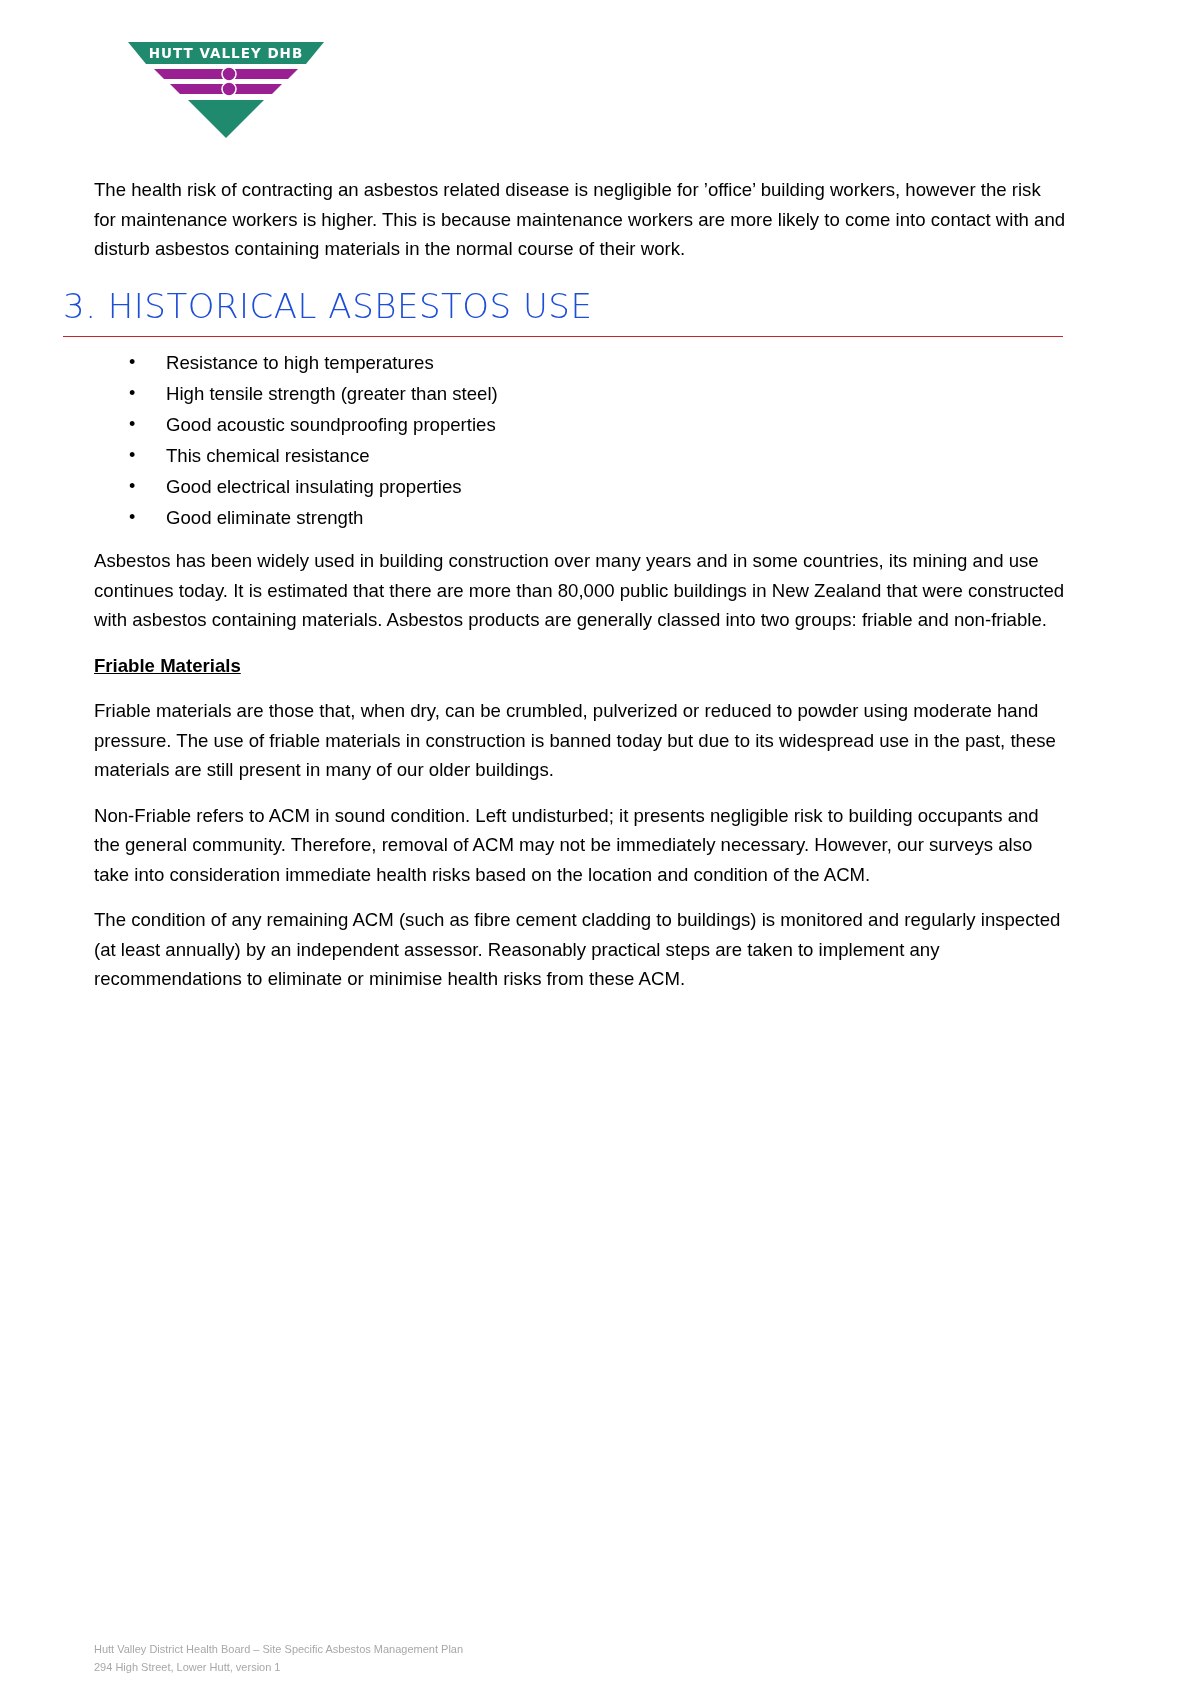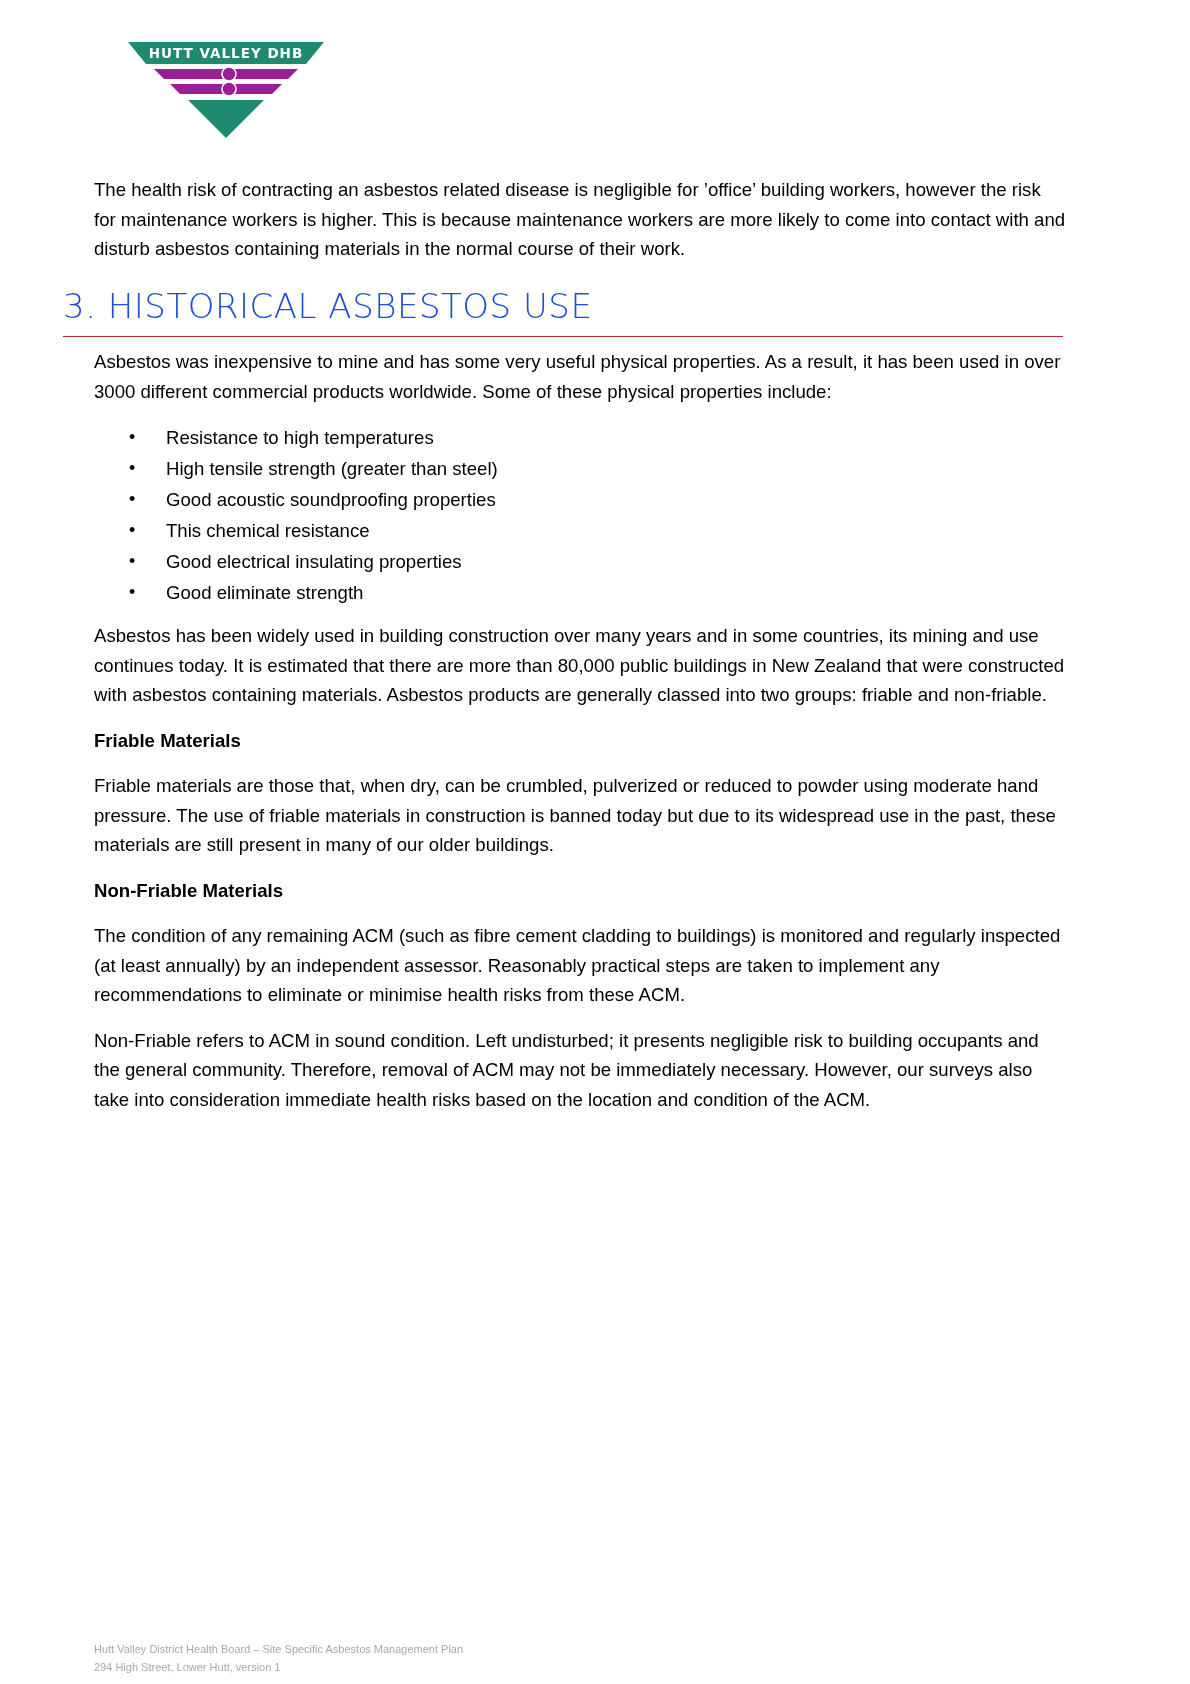--- a/index.html
+++ b/index.html
@@ -12,21 +12,21 @@
   .section-heading { position: absolute; left: 63px; top: 286px; width: 1000px;
          font-family: "DejaVu Sans", sans-serif; font-weight: 300; font-size: 34px;
          color: #1d4ed8; letter-spacing: 0.5px; line-height: 40px; }
   .heading-rule { position: absolute; left: 63px; top: 336px; width: 1000px; height: 0;
          border-top: 1.5px solid #c0282d; }
   .body-block { top: 347px; }
   .body-block .para { margin-bottom: 16px; }
   ul.props { list-style: none; margin: 0 0 13px 0; padding: 0; }
   ul.props li { position: relative; padding-left: 72px; line-height: 31px; }
   ul.props li .bullet { position: absolute; left: 35px; top: 0; font-size: 18px; }
-  .subhead { font-weight: bold; margin-bottom: 16px; }
+  .subhead { font-weight: bold; margin-bottom: 16px; text-decoration: underline; }
   .footer { position: absolute; left: 94px; top: 1640px; font-size: 11px; line-height: 18px; color: #a8a8a8; }
 </style>
 </head>
 <body>
 
 <div class="logo">
   <svg width="196" height="100" viewBox="0 0 196 100">
     <polygon points="0,0 196,0 178,22 18,22" fill="#1f8a6e"></polygon>
     <text x="98" y="16" text-anchor="middle" fill="#ffffff" font-family="DejaVu Sans, sans-serif" font-weight="bold" font-size="13.5" letter-spacing="1">HUTT VALLEY DHB</text>
     <polygon points="26,27 170,27 160,37 36,37" fill="#9a1f93"></polygon>
@@ -41,38 +41,36 @@
   <p>The health risk of contracting an asbestos related disease is negligible for ’office’ building workers, however the risk for maintenance workers is higher.  This is because maintenance workers are more likely to come into contact with and disturb asbestos containing materials in the normal course of their work.</p>
 </div>
 
 <div class="section-heading">
   <span>3.</span>
   <span>HISTORICAL ASBESTOS USE</span>
 </div>
 <div class="heading-rule"></div>
 
 <div class="content body-block">
-  <p class="para">Asbestos was inexpensive to mine and has some very useful physical properties.  As a result, it has been used in over 3000 different commercial products worldwide.  Some of these physical properties include:</p>
 
   <ul class="props">
     <li><span class="bullet">•</span><span>Resistance to high temperatures</span></li>
     <li><span class="bullet">•</span><span>High tensile strength (greater than steel)</span></li>
     <li><span class="bullet">•</span><span>Good acoustic soundproofing properties</span></li>
     <li><span class="bullet">•</span><span>This chemical resistance</span></li>
     <li><span class="bullet">•</span><span>Good electrical insulating properties</span></li>
     <li><span class="bullet">•</span><span>Good eliminate strength</span></li>
   </ul>
 
   <p class="para">Asbestos has been widely used in building construction over many years and in some countries, its mining and use continues today.  It is estimated that there are more than 80,000 public buildings in New Zealand that were constructed with asbestos containing materials.  Asbestos products are generally classed into two groups: friable and non-friable.</p>
 
   <p class="subhead">Friable Materials</p>
   <p class="para">Friable materials are those that, when dry, can be crumbled, pulverized or reduced to powder using moderate hand pressure.  The use of friable materials in construction is banned today but due to its widespread use in the past, these materials are still present in many of our older buildings.</p>
 
-  <p class="subhead">Non-Friable Materials</p>
+  <p class="para">Non-Friable refers to ACM in sound condition.  Left undisturbed; it presents negligible risk to building occupants and the general community. Therefore, removal of ACM may not be immediately necessary.  However, our surveys also take into consideration immediate health risks based on the location and condition of the ACM.</p>
+
   <p class="para">The condition of any remaining ACM (such as fibre cement cladding to buildings) is monitored and regularly inspected (at least annually) by an independent assessor.  Reasonably practical steps are taken to implement any recommendations to eliminate or minimise health risks from these ACM.</p>
-
-  <p class="para">Non-Friable refers to ACM in sound condition.  Left undisturbed; it presents negligible risk to building occupants and the general community. Therefore, removal of ACM may not be immediately necessary.  However, our surveys also take into consideration immediate health risks based on the location and condition of the ACM.</p>
 </div>
 
 <div class="footer">
   <div>Hutt Valley District Health Board – Site Specific Asbestos Management Plan</div>
   <div>294 High Street, Lower Hutt, version 1</div>
 </div>
 
 </body></html>

